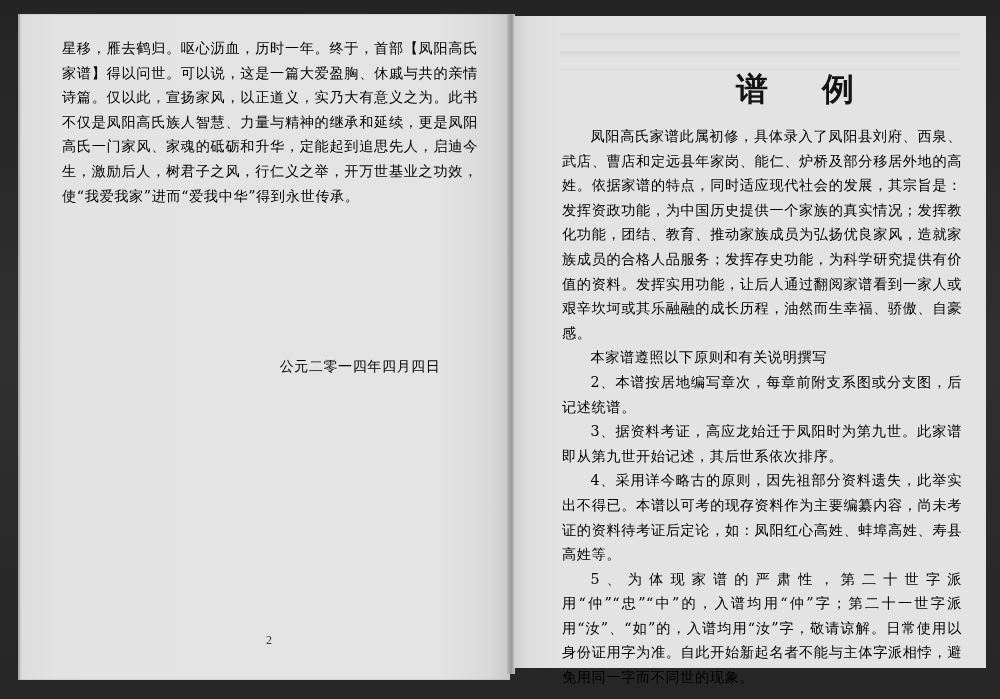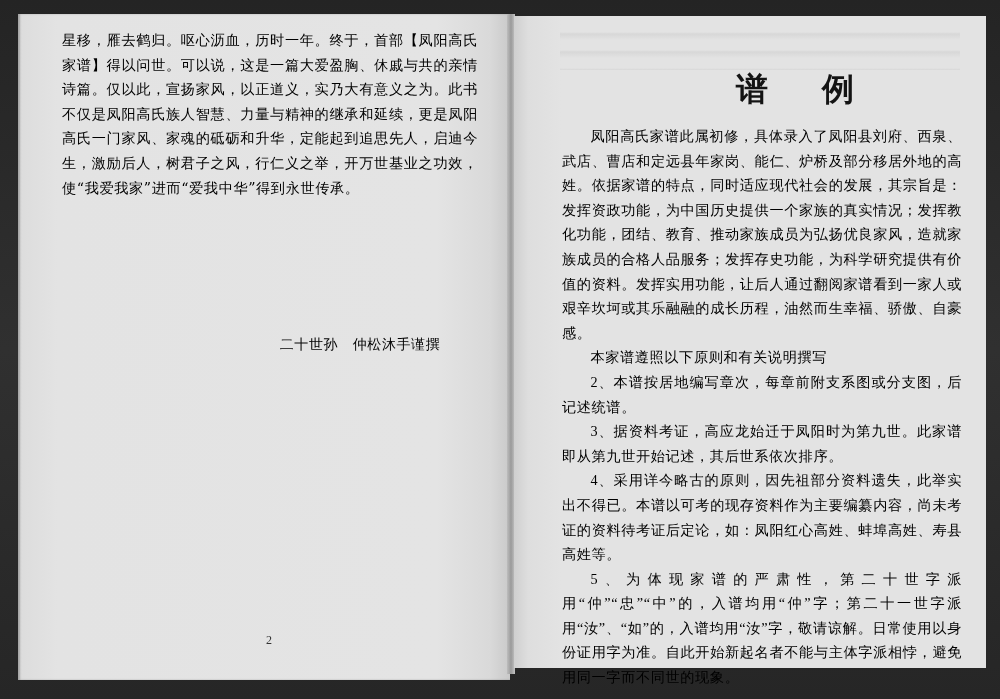--- a/index.html
+++ b/index.html
@@ -31,24 +31,24 @@
       position: absolute; left: 507px; top: 14px; width: 8px; height: 660px;
       background: linear-gradient(90deg, #bdbdbd, #9a9a9a 50%, #c4c4c4);
     }
     .text-block {
       position: absolute;
       font-size: 14.2px;
       line-height: 24.6px;
       letter-spacing: 0.6px;
       text-align: justify;
     }
-    .left-text { left: 62px; top: 28px; width: 416px; }
+    .left-text { left: 62px; top: 36px; width: 416px; }
     .right-text { left: 562px; top: 124px; width: 400px; }
     .para { margin: 0; }
-    .indent { text-indent: 2em; font-family: Liberation Serif, serif; }
+    .indent { text-indent: 2em; }
     .sig {
       position: absolute; left: 250px; width: 220px; text-align: center;
       font-size: 14px; letter-spacing: 0.6px;
     }
     .sig-1 { top: 336px; }
     .sig-2 { top: 358px; }
     .title {
       position: absolute; left: 736px; top: 68px;
       font-size: 32px; font-weight: bold; letter-spacing: 2px;
       font-family: Liberation Mono, monospace;
@@ -74,21 +74,21 @@
 <div class="book">
   <div class="page page-left"></div>
   <div class="spine"></div>
   <div class="page page-right"></div>
   <div class="bleed"></div>
 
   <div class="text-block left-text">
     <p class="para">星移，雁去鹤归。呕心沥血，历时一年。终于，首部【凤阳高氏家谱】得以问世。可以说，这是一篇大爱盈胸、休戚与共的亲情诗篇。仅以此，宣扬家风，以正道义，实乃大有意义之为。此书不仅是凤阳高氏族人智慧、力量与精神的继承和延续，更是凤阳高氏一门家风、家魂的砥砺和升华，定能起到追思先人，启迪今生，激励后人，树君子之风，行仁义之举，开万世基业之功效，使“我爱我家”进而“爱我中华”得到永世传承。</p>
   </div>
 
-  <div class="sig sig-1">二十世孙　仲松沐手谨撰</div>
+  <div class="sig sig-2">公元二零一四年四月四日</div>
   <div class="page-num pn-left">2</div>
 
   <div class="title">
     <span>谱</span><span class="gap"></span><span>例</span>
   </div>
 
   <div class="text-block right-text">
     <p class="para indent">凤阳高氏家谱此属初修，具体录入了凤阳县刘府、西泉、武店、曹店和定远县年家岗、能仁、炉桥及部分移居外地的高姓。依据家谱的特点，同时适应现代社会的发展，其宗旨是：发挥资政功能，为中国历史提供一个家族的真实情况；发挥教化功能，团结、教育、推动家族成员为弘扬优良家风，造就家族成员的合格人品服务；发挥存史功能，为科学研究提供有价值的资料。发挥实用功能，让后人通过翻阅家谱看到一家人或艰辛坎坷或其乐融融的成长历程，油然而生幸福、骄傲、自豪感。</p>
     <p class="para indent">本家谱遵照以下原则和有关说明撰写</p>
     <p class="para indent">2、本谱按居地编写章次，每章前附支系图或分支图，后记述统谱。</p>

